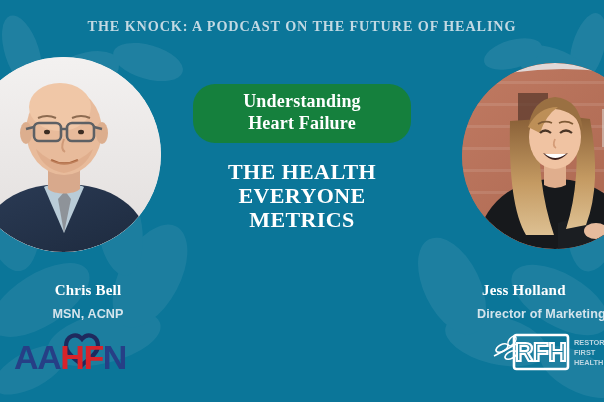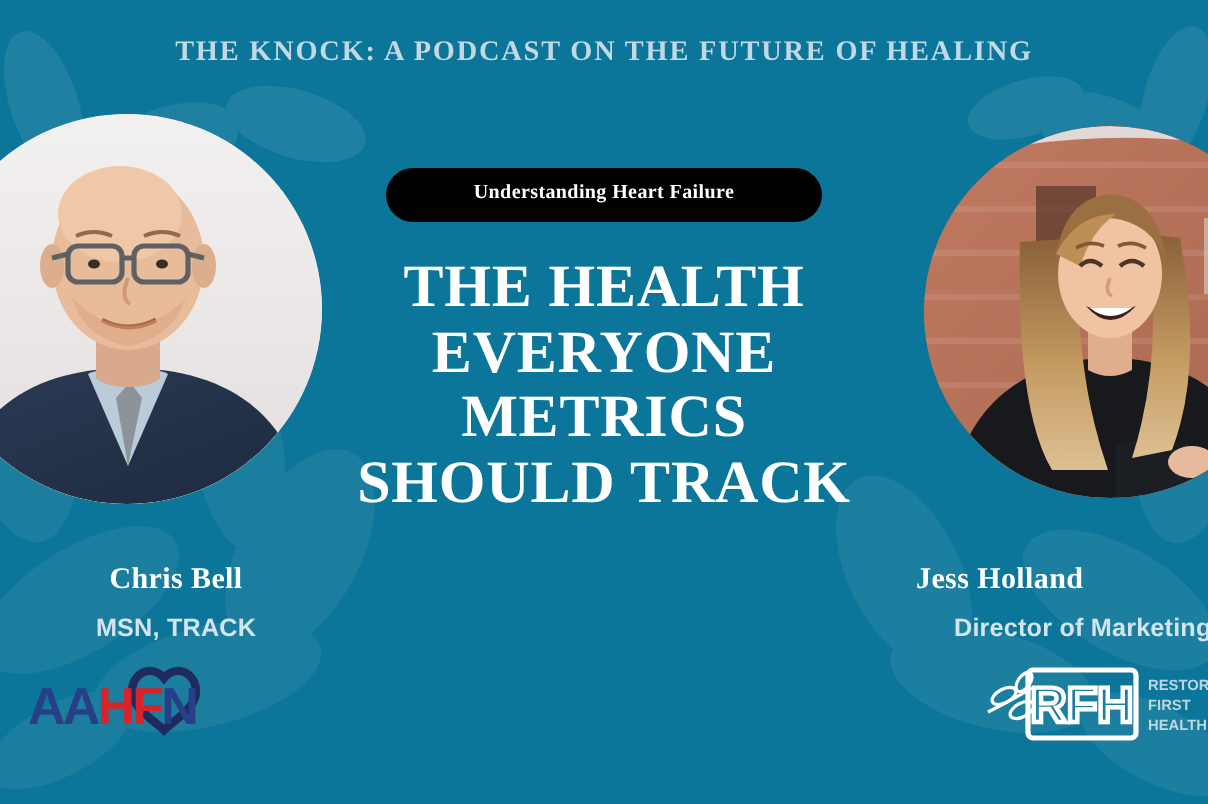--- a/index.html
+++ b/index.html
@@ -34,38 +34,38 @@
   }
 
   
   .center-col {
     position:absolute;
     top:84px; left:148px; width:308px;
     text-align:center;
   }
   .topic-badge {
     display:inline-block;
-    background:#000000;
+    background:#15803d;
     color:#ffffff;
     border-radius:22px;
     padding:7px 26px 8px;
     font-family:"Liberation Serif", serif;
     font-weight:700;
-    font-size:10px;
+    font-size:18px;
     line-height:1.22;
     letter-spacing:0.2px;
     width:218px;
     text-align:center;
   }
   .episode-title {
     margin-top:17px;
     font-family:"Liberation Serif", serif;
     font-weight:700;
     color:#ffffff;
-    font-size:30px;
+    font-size:22px;
     line-height:1.085;
     letter-spacing:0.4px;
     text-transform:uppercase;
   }
   .episode-title .ln { display:block; white-space:nowrap; }
 
   
   .photo {
     position:absolute;
     border-radius:50%;
@@ -96,34 +96,34 @@
     position:absolute;
     font-family:"Liberation Sans", sans-serif;
     font-weight:700;
     font-size:12.6px;
     color:#d4e4ec;
     white-space:nowrap;
     letter-spacing:0.1px;
   }
   .name-left { left:0; width:176px; text-align:center; top:282px; }
   .role-left { left:0; width:176px; text-align:center; top:307px; }
-  .name-right { left:458px; top:282px; }
+  .name-right { left:482px; top:282px; }
   .role-right { left:477px; top:307px; }
 
   
   .logo { position:absolute; }
   .logo-aahfn { left:14px; top:328px; width:120px; height:48px; }
   .logo-rfh   { left:492px; top:330px; width:112px; height:44px;text-align:center; }
 
   .aahfn-word {
     position:absolute;
     left:0; top:12px;
     font-family:"Liberation Sans", sans-serif;
     font-weight:700;
-    font-size:26px;
+    font-size:34px;
     letter-spacing:-1.4px;
     line-height:1;
     white-space:nowrap;
   }
   .aahfn-word .navy { color:#263f86; }
   .aahfn-word .red  { color:#d8232a; }
 </style>
 </head>
 <body>
 
@@ -287,26 +287,25 @@
 
   <div class="center-col">
     <div class="topic-badge">
       <span>Understanding Heart</span>
       <span>Failure</span>
     </div>
     <div class="episode-title">
       <span class="ln">THE HEALTH</span>
       <span class="ln">EVERYONE</span>
       <span class="ln">METRICS</span>
-      <span class="ln">SHOULD TRACK</span>
     </div>
   </div>
 
   <div class="speaker-name name-left">Chris Bell</div>
-  <div class="speaker-role role-left">MSN, TRACK</div>
+  <div class="speaker-role role-left">MSN, ACNP</div>
 
   <div class="speaker-name name-right">Jess Holland</div>
   <div class="speaker-role role-right">Director of Marketing</div>
 
   <div class="logo logo-aahfn">
     <svg width="120" height="48" viewBox="0 0 120 48" aria-hidden="true" style="position:absolute;left:0;top:0;">
       <path d="M52 18 C52 8 62 4 68 11 C74 4 84 8 84 18 C84 26 72 33 68 37 C64 33 52 26 52 18 Z" fill="none" stroke="#1f2a5e" stroke-width="4.2"></path>
     </svg>
     <div class="aahfn-word">
       <span class="navy">AA</span><span class="red">HF</span><span class="navy">N</span>

